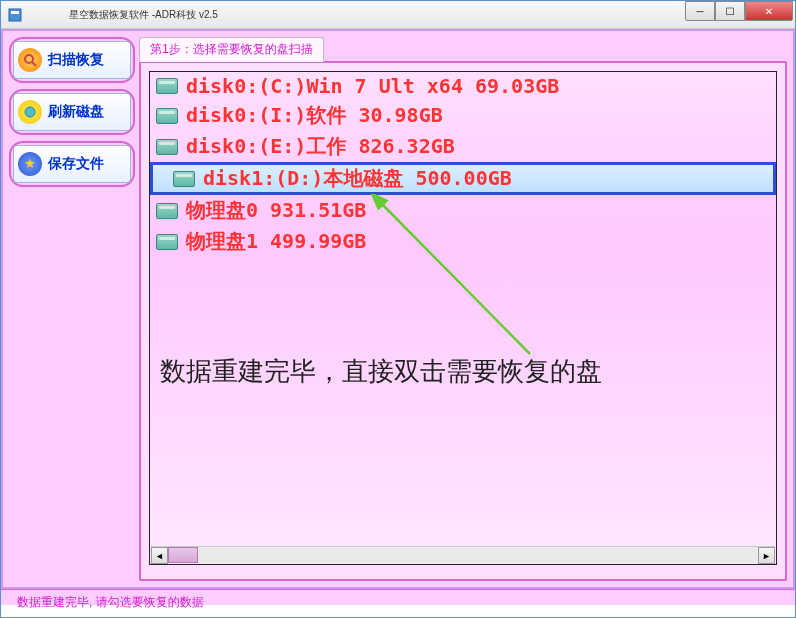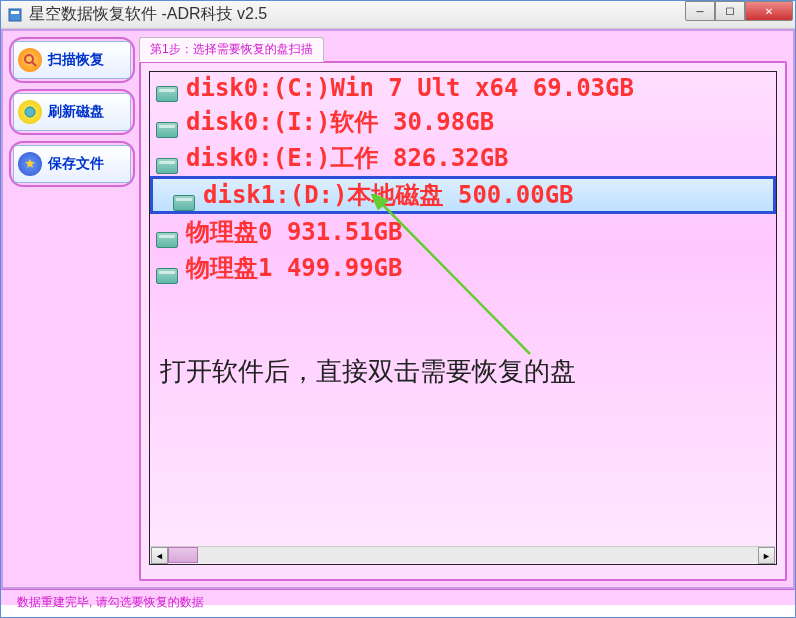--- a/index.html
+++ b/index.html
@@ -2,42 +2,42 @@
 <html><head>
 <meta charset="utf-8">
 <style>
 * { box-sizing: border-box; margin: 0; padding: 0; }
 body { font-family: "Microsoft YaHei", SimSun, sans-serif; background: #fff; width: 796px; height: 618px; overflow: hidden; }
 
 .window { width: 796px; height: 618px; border: 1px solid #5a8fd6; background: #fff; }
 
 .titlebar { height: 28px; background: linear-gradient(#f8f8f8, #e8e8e8); display: flex; align-items: center; border-bottom: 1px solid #ccc; position: relative; }
 .titlebar-icon { width: 16px; height: 16px; margin: 0 6px; display: flex; align-items: center; justify-content: center; }
-.titlebar-title { font-size: 16px; color: #333; flex: 1; }
+.titlebar-title { font-size: 10px; color: #333; flex: 1; margin-left: 40px; }
 .win-controls { display: flex; height: 20px; position: absolute; right: 2px; top: 0; }
 .win-btn { width: 30px; height: 20px; display: flex; align-items: center; justify-content: center; border: 1px solid #888; font-size: 10px; cursor: pointer; }
 .win-min { background: linear-gradient(#f5f5f5,#ddd); border-radius: 0 0 0 2px; }
 .win-max { background: linear-gradient(#f5f5f5,#ddd); }
 .win-close { background: linear-gradient(#e88,#c33); color: #fff; border-radius: 0 0 2px 0; width: 48px; }
 
 .content { height: 560px; background: #ffccff; border: 2px solid #cc99e6; display: flex; padding: 6px; gap: 4px; position: relative; }
 
 .sidebar { width: 126px; display: flex; flex-direction: column; gap: 6px; }
 .side-panel { border: 2px solid #d468d4; border-radius: 14px; padding: 2px; background: #ffccff; }
 .side-btn { background: linear-gradient(#fff, #e8f0ff); border: 1px solid #9bb8e0; border-radius: 4px; padding: 6px 4px; display: flex; align-items: center; gap: 6px; cursor: pointer; font-size: 14px; font-weight: bold; color: #0033cc; }
 .side-icon { width: 24px; height: 24px; border-radius: 50%; display: flex; align-items: center; justify-content: center; }
 
 .main { flex: 1; display: flex; flex-direction: column; }
 .tabs { display: flex; height: 24px; align-items: flex-start; }
 .tab { padding: 3px 10px; font-size: 12px; border: 1px solid #bbb; background: linear-gradient(#f5f5f5,#e5e5e5); color: #d020d0; cursor: pointer; margin-right: 2px; border-bottom: none; border-radius: 3px 3px 0 0; }
 .tab.active { background: #fff6ff; border-bottom: 1px solid #fff6ff; position: relative; z-index: 2; }
 
 .panel { flex: 1; border: 2px solid #d468d4; border-radius: 2px; background: #ffdfff; padding: 8px; position: relative; }
 .disk-area { border: 1px solid #222; background: linear-gradient(180deg, #ffdfff 0%, #ffc8ff 35%, #ffe8ff 100%); height: 494px; position: relative; overflow: hidden; }
-.disk-row { display: flex; align-items: flex-end; gap: 8px; padding: 2px 6px; font-family: "Microsoft YaHei", monospace; font-size: 24px; font-weight: bold; color: #ff3333; cursor: pointer; }
+.disk-row { display: flex; align-items: center; gap: 8px; padding: 2px 6px; font-family: "Microsoft YaHei", monospace; font-size: 20px; font-weight: bold; color: #ff3333; cursor: pointer; }
 .disk-row.selected { background: linear-gradient(#dceeff, #bfe0ff); border: 3px solid #2b4fd8; padding: 0 20px; }
 .disk-icon { width: 22px; height: 16px; background: linear-gradient(#9dd4c8,#5fb8a8); border-radius: 2px; border: 1px solid #3a8878; flex-shrink: 0; position: relative; }
 .disk-icon::after { content: ""; position: absolute; top: 2px; left: 2px; right: 2px; height: 3px; background: rgba(255,255,255,0.6); border-radius: 1px; }
 
 .instruction { position: absolute; left: 10px; top: 282px; font-size: 26px; color: #222; font-family: SimSun, serif; }
 
 .arrow-svg { position: absolute; pointer-events: none; }
 
 .hscroll { position: absolute; left: 1px; right: 1px; bottom: 1px; height: 17px; background: #f0f0f0; display: flex; border-top: 1px solid #ccc; }
 .hscroll-btn { width: 17px; height: 17px; background: linear-gradient(#f5f5f5,#ddd); border: 1px solid #999; display: flex; align-items: center; justify-content: center; font-size: 9px; cursor: pointer; }
@@ -124,21 +124,21 @@
           </div>
           <div class="disk-row">
             <span class="disk-icon"></span>
             <span>物理盘0 931.51GB</span>
           </div>
           <div class="disk-row">
             <span class="disk-icon"></span>
             <span>物理盘1 499.99GB</span>
           </div>
 
-          <div class="instruction">打开软件后，直接双击需要恢复的盘</div>
+          <div class="instruction">数据重建完毕，直接双击需要恢复的盘</div>
 
           <svg class="arrow-svg" style="left:220px; top:122px;" width="180" height="170">
             <defs>
                 <marker id="ah" markerWidth="10" markerHeight="10" refX="2" refY="3" orient="auto">
                   <path d="M0,0 L0,6 L8,3 z" fill="#66cc33"></path>
                 </marker>
               </defs>
             <line x1="160" y1="160" x2="10" y2="8" stroke="#66cc33" stroke-width="2.5" marker-end="url(#ah)"></line>
           </svg>
 

